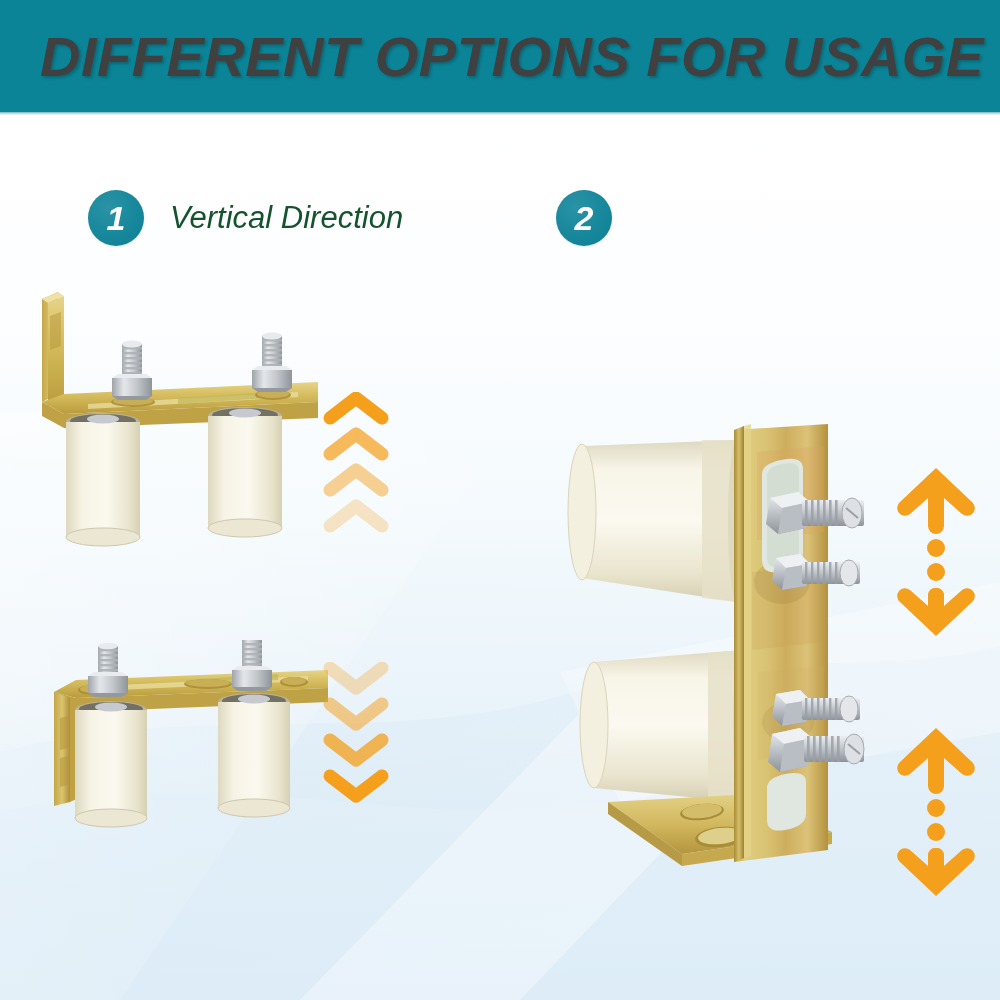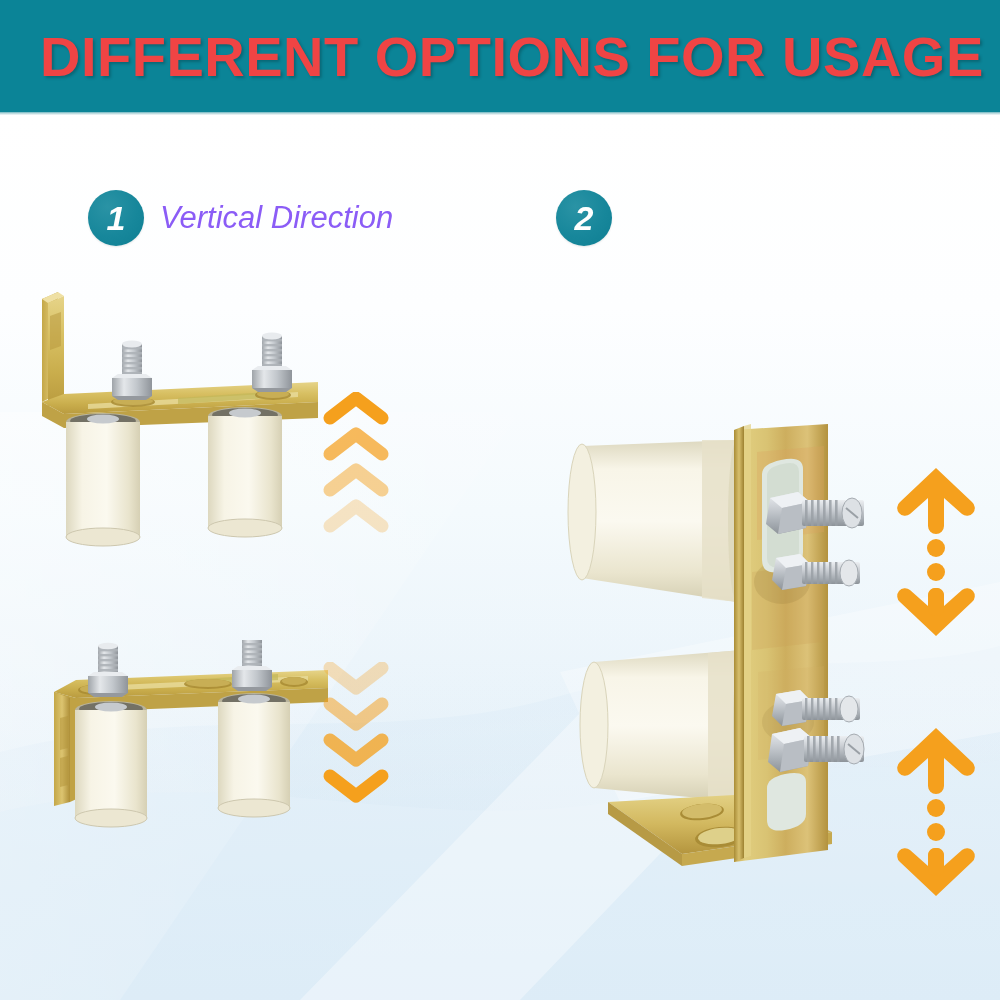--- a/index.html
+++ b/index.html
@@ -50,21 +50,22 @@
     width: 1000px; height: 3px;
     background: linear-gradient(to bottom,#6fb6c0 0%, #cfe3e6 60%, #f4f8f9 100%);
   }
   .header-title {
     position: absolute;
     left: 40px;
     top: 22px;
     width: 950px;
     font-size: 56px;
     font-weight: bold;
-    color: #ef4444;
+    font-style: italic;
+    color: #404040;
     letter-spacing: 0.5px;
     line-height: 70px;
     white-space: nowrap;
     text-shadow: 2px 2px 3px rgba(0,0,0,0.22);
   }
 
   
   .step {
     position: absolute;
     display: flex;
@@ -78,24 +79,24 @@
     font-size: 34px;
     font-weight: bold;
     font-style: italic;
     display: flex;
     align-items: center;
     justify-content: center;
     box-shadow: 0 1px 2px rgba(0,0,0,0.10);
     flex: 0 0 auto;
   }
   .step-label {
-    margin-left: 16px;
+    margin-left: 26px;
     font-size: 31px;
     font-style: italic;
-    color: #8b5cf6;
+    color: #14532d;
     white-space: nowrap;
   }
   #step1 { left: 88px; top: 190px; }
   #step2 { left: 556px; top: 190px; }
 
   
   .chev-stack {
     position: absolute;
     width: 80px;
   }

